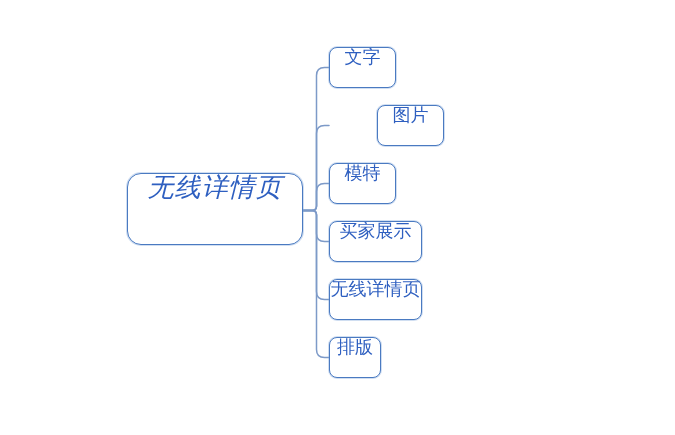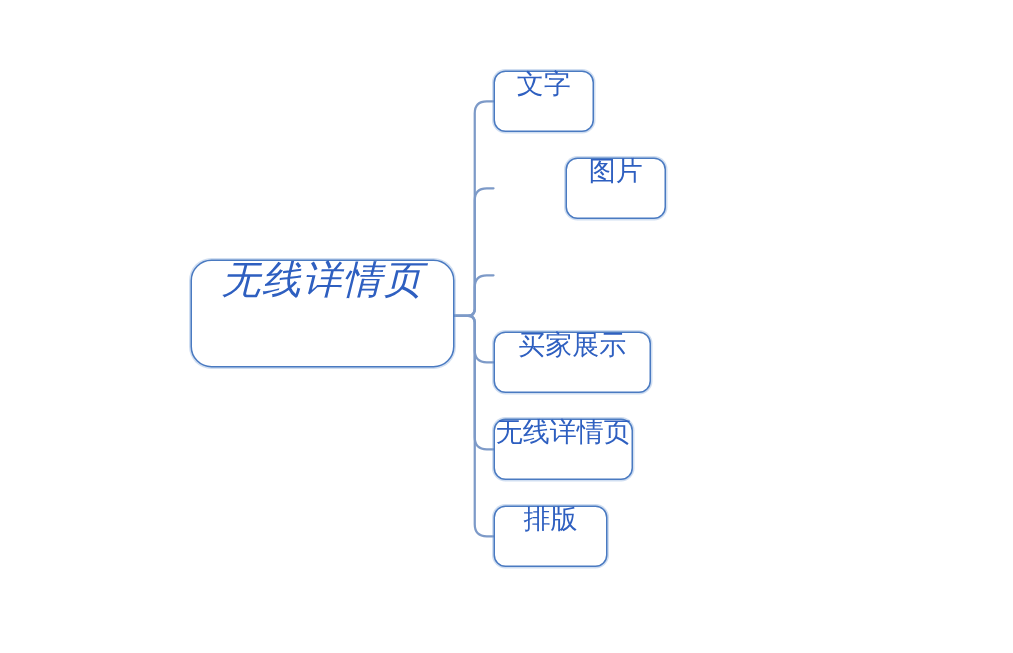--- a/index.html
+++ b/index.html
@@ -51,23 +51,23 @@
   }
   .node-child {
     left: 329px;
     height: 41px;
     border-radius: 8px;
     font-size: 18px;
   }
   .node-c0 { top: 47px;  width: 67px; }
   .node-c1 { top: 105px; width: 67px; margin-left: 48px; }
   .node-c2 { top: 163px; width: 67px; }
-  .node-c3 { top: 221px; width: 105px; }
+  .node-c3 { top: 221px; width: 93px; }
   .node-c4 { top: 279px; width: 93px; }
-  .node-c5 { top: 337px; width: 76px; }
+  .node-c5 { top: 337px; width: 52px; }
   .node-label {
     white-space: nowrap;
     line-height: 1;
   }
 </style>
 </head>
 <body>
 
 <div class="canvas">
 
@@ -85,20 +85,23 @@
   </div>
 
   <div class="node node-child node-c0">
     <span class="node-label">文字</span>
   </div>
 
   <div class="node node-child node-c1">
     <span class="node-label">图片</span>
   </div>
 
+  <div class="node node-child node-c2">
+    <span class="node-label">模特</span>
+  </div>
 
   <div class="node node-child node-c3">
     <span class="node-label">买家展示</span>
   </div>
 
   <div class="node node-child node-c4">
     <span class="node-label">无线详情页</span>
   </div>
 
   <div class="node node-child node-c5">

